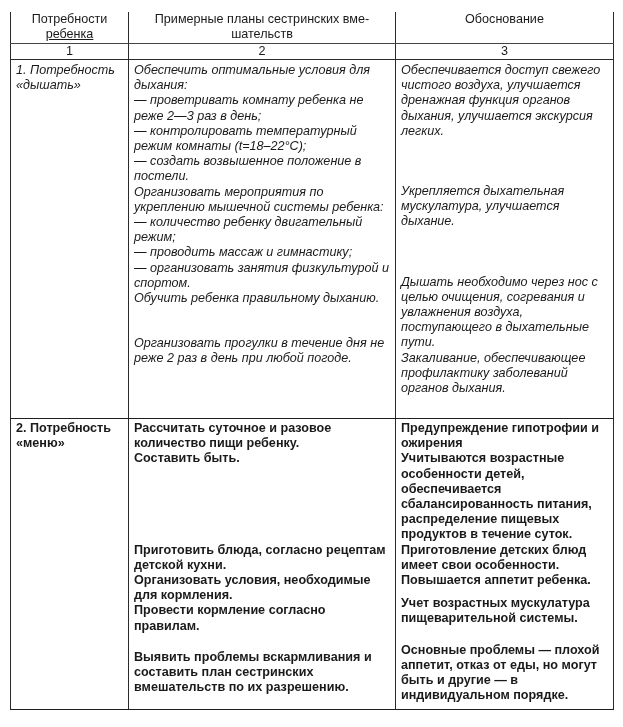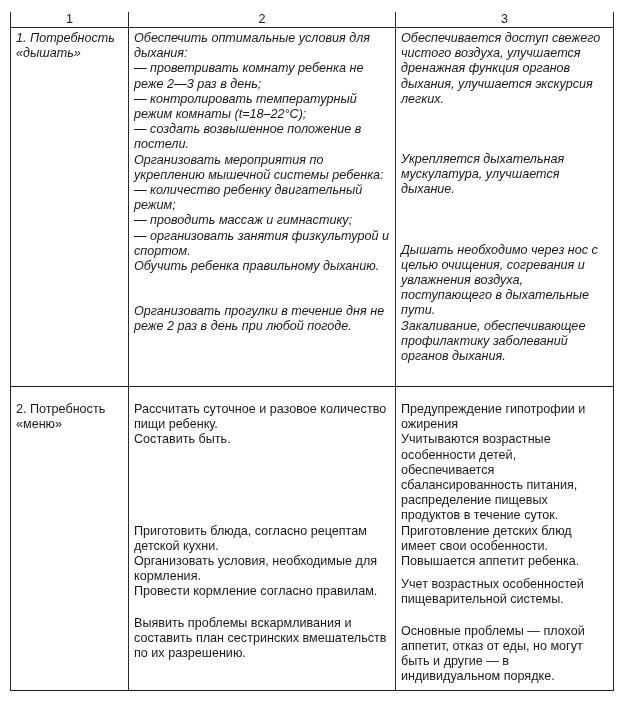--- a/index.html
+++ b/index.html
@@ -23,34 +23,47 @@
   .tbl thead th {
     text-align: center; font-size: 12.6px; line-height: 15px;
     padding-top: 0px; padding-bottom: 1px;
     border-bottom: 1.2px solid #444;
   }
   .tbl thead tr.nums th {
     padding: 0; line-height: 15px;
     border-bottom: 1.6px solid #2a2a2a;
   }
   .tbl tbody tr.r1 td { height: 355px; padding-top: 3px; border-bottom: 1.8px solid #1f1f1f; font-style: italic; }
-  .tbl tbody tr.r2 td { height: 288px; padding-top: 15px; border-bottom: 1.8px solid #1f1f1f; }
+  .tbl tbody tr.r2 td { height: 288px; padding-top: 2px; border-bottom: 1.8px solid #1f1f1f; font-weight: bold; }
   .para { display: block; }
   .u { text-decoration: underline; text-underline-offset: 1px; }
 </style>
 </head>
 <body>
 
 <table class="tbl">
   <colgroup>
       <col class="c1">
       <col class="c2">
       <col class="c3">
     </colgroup>
   <thead>
+    <tr>
+      <th>
+        <span class="para">Потребности</span>
+        <span class="para u">ребенка</span>
+      </th>
+      <th>
+        <span class="para">Примерные планы сестринских вме-</span>
+        <span class="para">шательств</span>
+      </th>
+      <th>
+        <span class="para">Обоснование</span>
+      </th>
+    </tr>
     <tr class="nums">
       <th>1</th>
       <th>2</th>
       <th>3</th>
     </tr>
   </thead>
   <tbody>
     <tr class="r1">
       <td>
         <span class="para">1. Потребность</span>
@@ -92,19 +105,19 @@
         <span class="para">Провести кормление согласно правилам.</span>
         <div style="height:16px"></div>
         <span class="para">Выявить проблемы вскармливания и составить план сестринских вмешательств по их разрешению.</span>
       </td>
       <td>
         <span class="para">Предупреждение гипотрофии и ожирения</span>
         <span class="para">Учитываются возрастные особенности детей, обеспечивается сбалансированность питания, распределение пищевых продуктов в течение суток.</span>
         <span class="para">Приготовление детских блюд имеет свои особенности.</span>
         <span class="para">Повышается аппетит ребенка.</span>
         <div style="height:8px"></div>
-        <span class="para">Учет возрастных особенностей пищеварительной системы.</span>
+        <span class="para">Учет возрастных мускулатура пищеварительной системы.</span>
         <div style="height:16px"></div>
         <span class="para">Основные проблемы — плохой аппетит, отказ от еды, но могут быть и другие — в индивидуальном порядке.</span>
       </td>
     </tr>
   </tbody>
 </table>
 
 </body></html>

